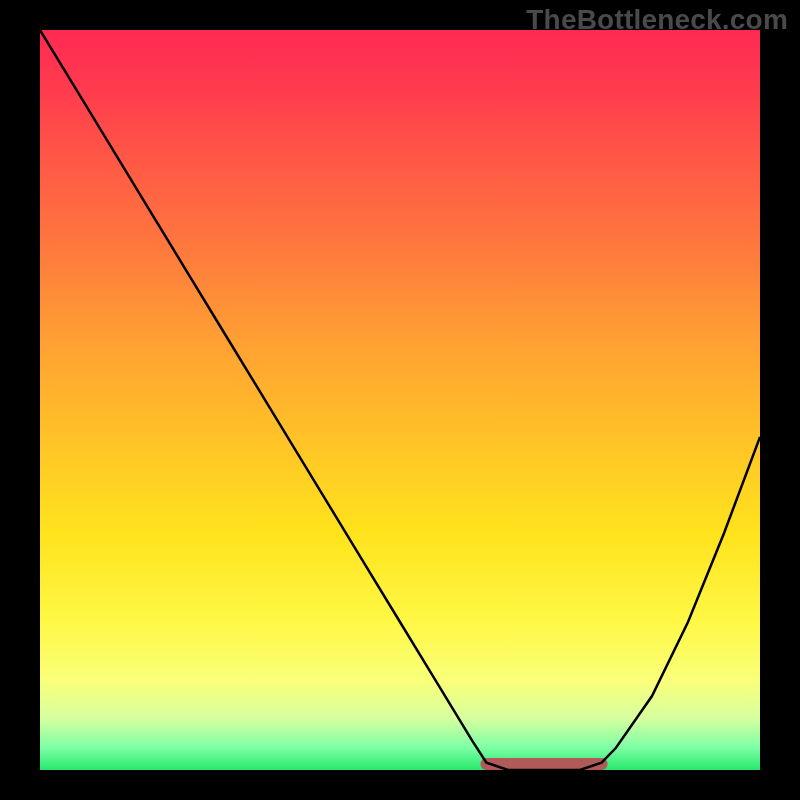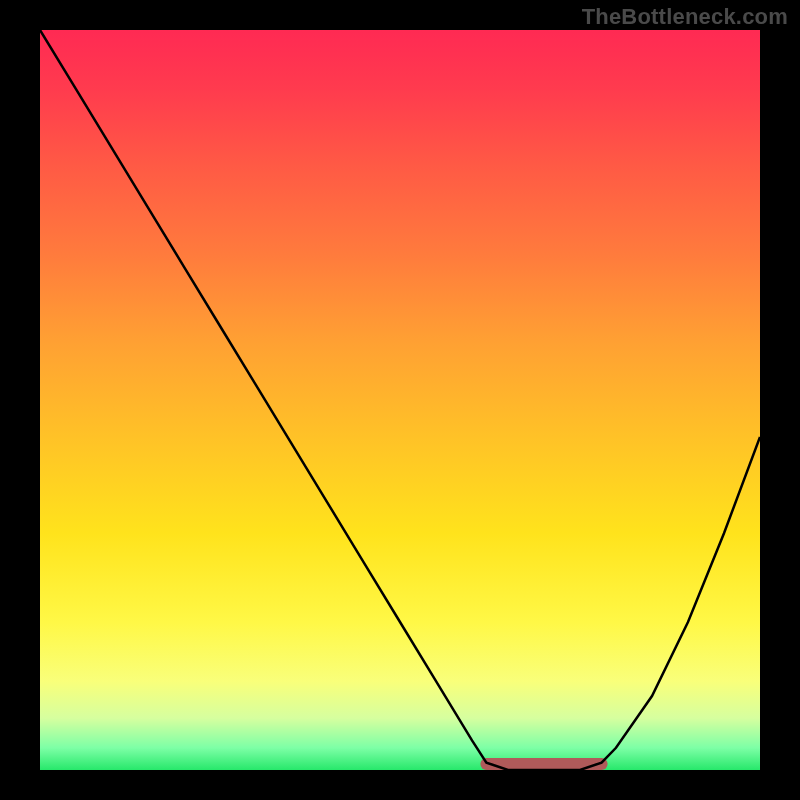--- a/index.html
+++ b/index.html
@@ -8,21 +8,21 @@
     width: 800px;
     height: 800px;
     background: #000;
     position: relative;
   }
   .watermark {
     position: absolute;
     top: 4px;
     right: 12px;
     font-family: Arial, Helvetica, sans-serif;
-    font-size: 22px;
+    font-size: 28px;
     font-weight: bold;
     color: #4a4a4a;
     letter-spacing: 0.2px;
     z-index: 10;
   }
   .plot {
     position: absolute;
     left: 40px;
     top: 30px;
     width: 720px;

